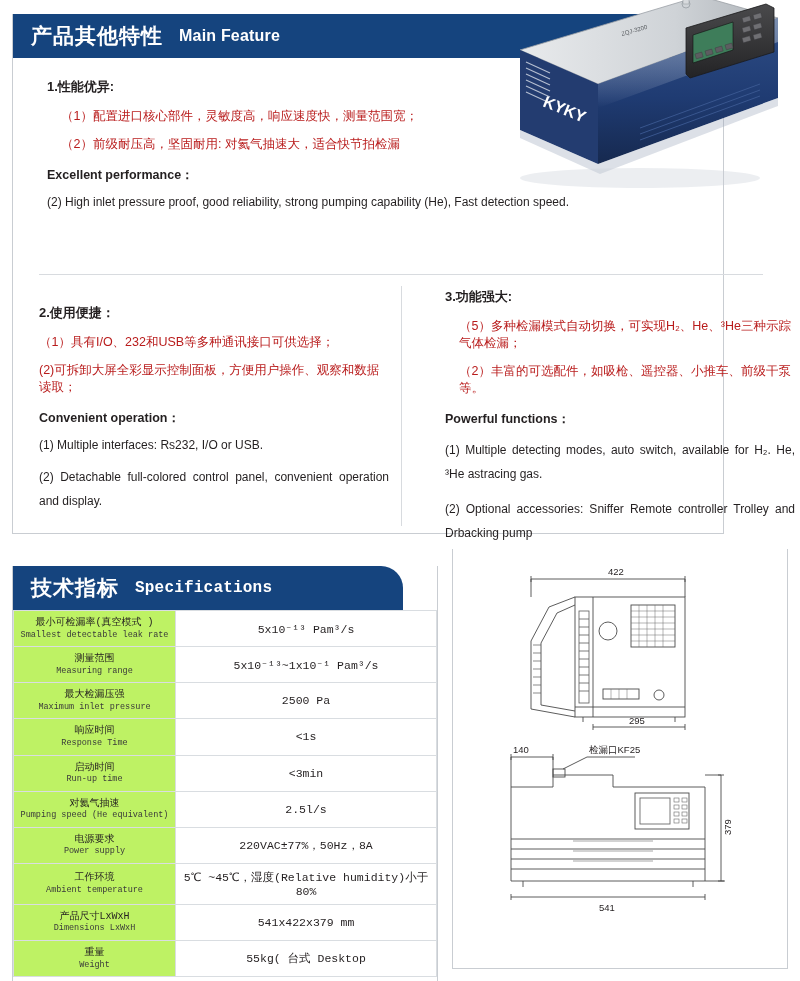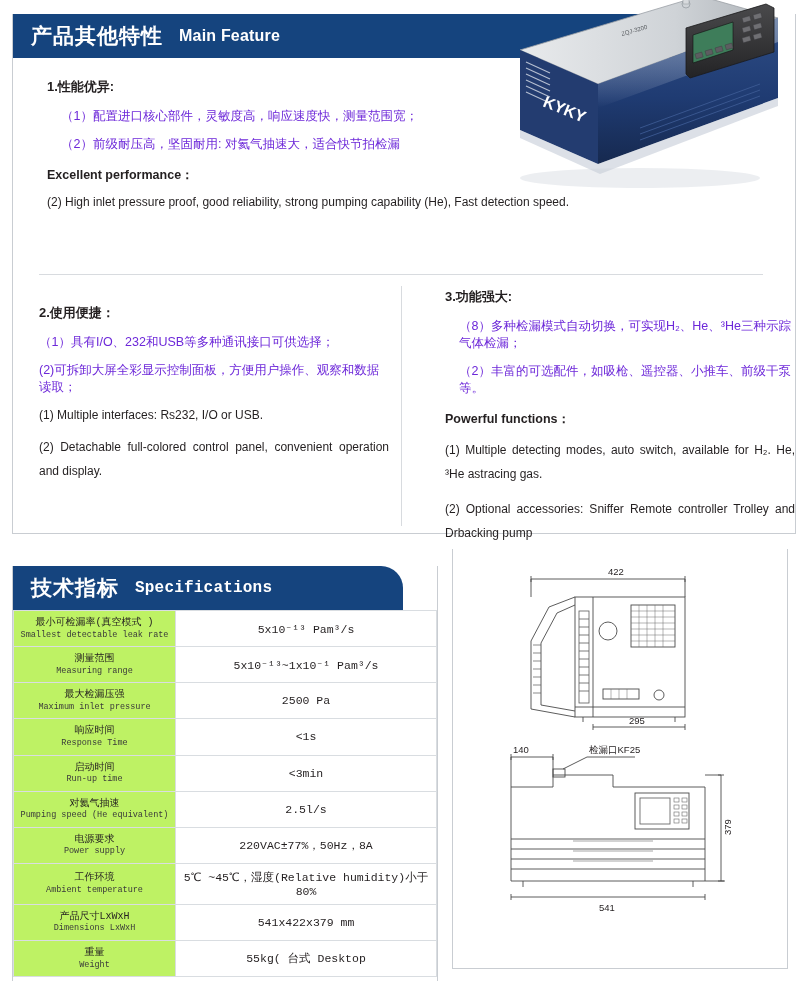--- a/index.html
+++ b/index.html
@@ -36,42 +36,42 @@
     font-size: 16px;
     margin-left: 16px;
     font-weight: bold;
     letter-spacing: .2px;
   }
 
   
   .top-panel {
     position: absolute;
     left: 12px; top: 14px;
-    width: 784px; height: 520px;
+    width: 712px; height: 520px;
     border: 1px solid #c9cdd2;
     border-top: none;
     background: #ffffff;
   }
   .top-head { width: 700px; }
 
   .device-img {
     position: absolute;
     right: 10px; top: -12px;
     width: 300px; height: 205px;
   }
 
   .top-body {
     position: absolute;
     left: 8px; top: 44px;
     width: 776px;
     padding: 18px 26px 0 26px;
   }
   .bullet-cn {
     font-size: 12.5px;
-    color: #6d28d9;
+    color: #b91c1c;
     margin: 0 0 11px 0;
     line-height: 1.35;
   }
   .blk-title {
     font-size: 12.5px;
     font-weight: bold;
     margin: 14px 0 10px 0;
   }
   .blk-title-cn {
     font-size: 13px;
@@ -176,27 +176,28 @@
       <div class="body-en">(2) High inlet pressure proof, good reliability, strong pumping capability (He), Fast detection speed.</div>
     </div>
 
     <div class="divider"></div>
     <div class="vdivider"></div>
 
     <div class="col-left">
       <div class="blk-title-cn">2.使用便捷：</div>
       <div class="bullet-cn">（1）具有I/O、232和USB等多种通讯接口可供选择；</div>
       <div class="bullet-cn">(2)可拆卸大屏全彩显示控制面板，方便用户操作、观察和数据读取；</div>
+      <div class="blk-title">Convenient operation：</div>
       <div class="body-en">(1) Multiple interfaces: Rs232, I/O or USB.</div>
       <div class="body-en just" style="line-height:2.0">(2) Detachable full-colored control panel, convenient operation and display.</div>
     </div>
 
     <div class="col-right">
       <div class="blk-title-cn">3.功能强大:</div>
-      <div class="bullet-cn indent">（8）多种检漏模式自动切换，可实现H₂、He、³He三种示踪气体检漏；</div>
+      <div class="bullet-cn indent">（5）多种检漏模式自动切换，可实现H₂、He、³He三种示踪气体检漏；</div>
       <div class="bullet-cn indent">（2）丰富的可选配件，如吸枪、遥控器、小推车、前级干泵等。</div>
       <div class="blk-title">Powerful functions：</div>
       <div class="body-en just" style="line-height:2.0">(1) Multiple detecting modes, auto switch, available for H₂. He, ³He astracing gas.</div>
       <div class="body-en just" style="line-height:2.0">(2) Optional accessories: Sniffer Remote controller Trolley and Drbacking pump</div>
     </div>
   </div>
 
   <div class="device-img">
     <svg width="300" height="205" viewBox="0 0 300 205">
       <defs>

